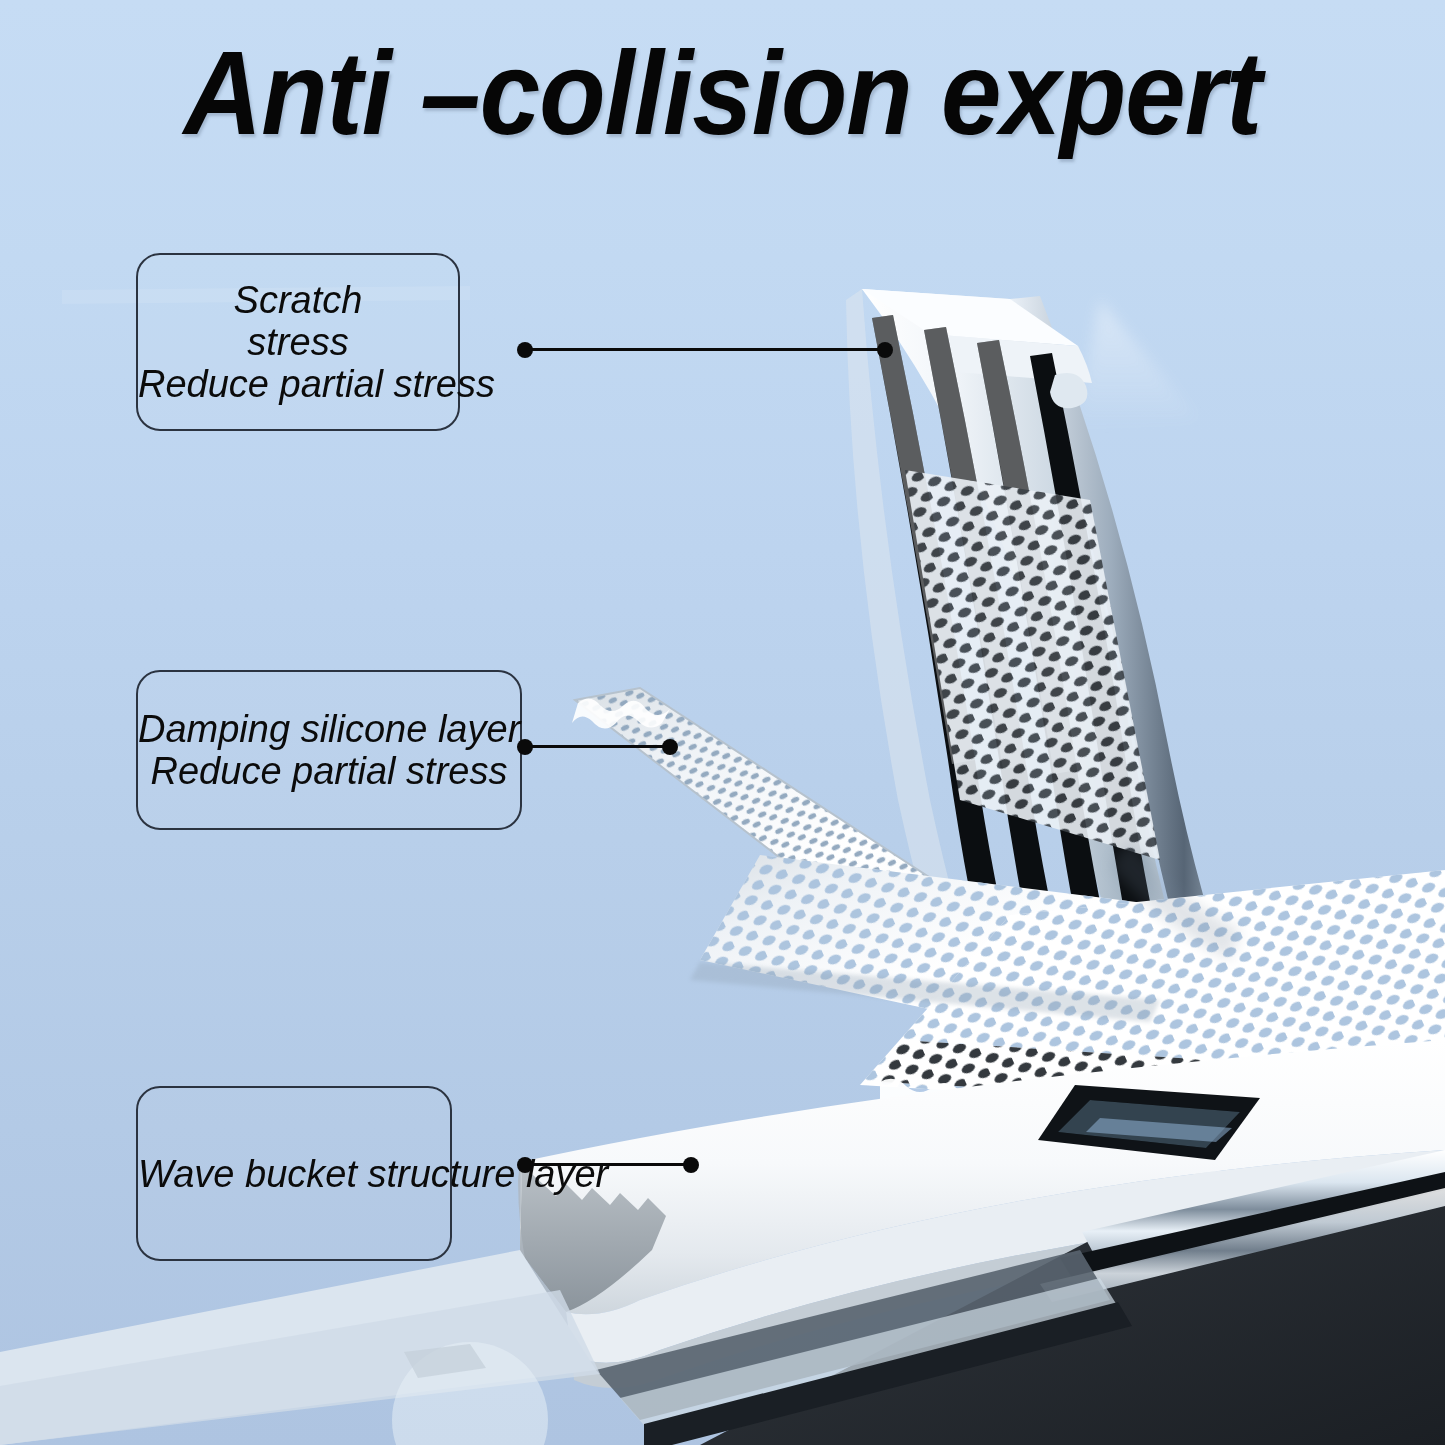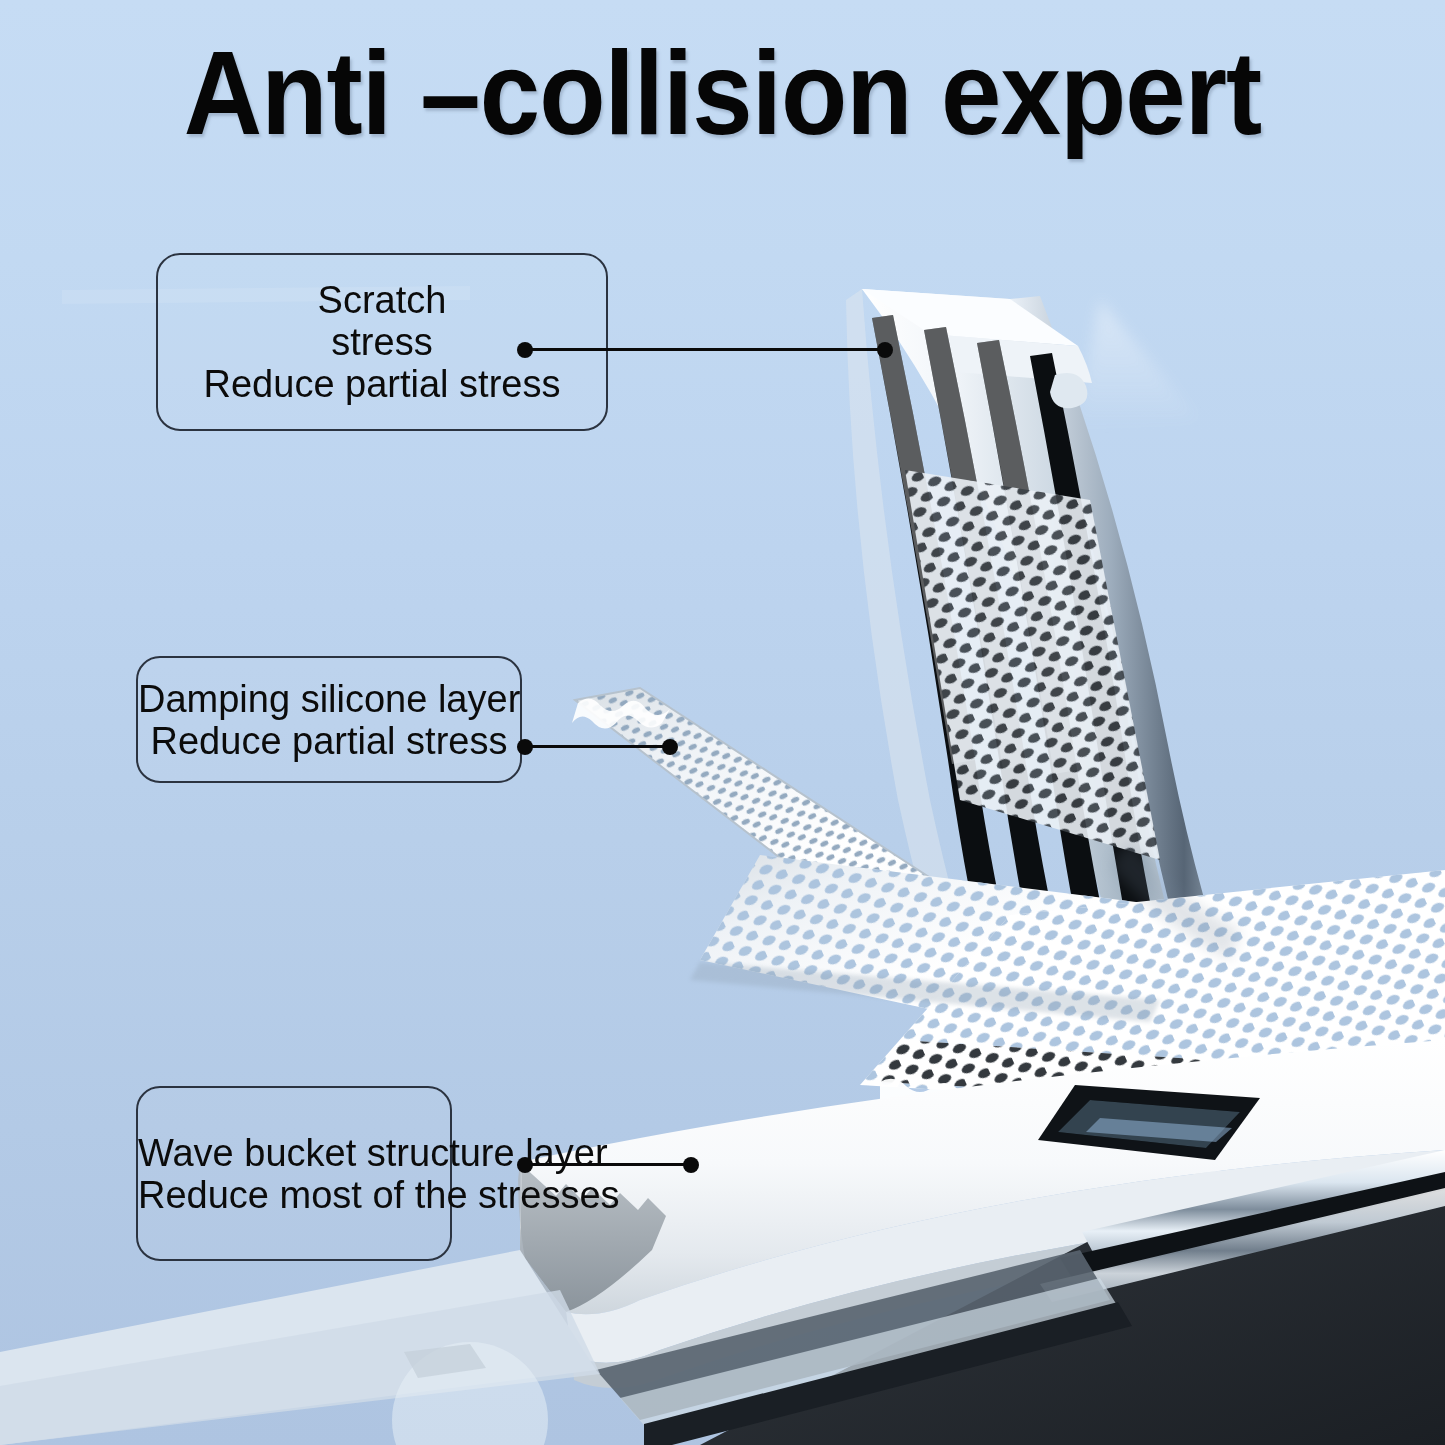--- a/index.html
+++ b/index.html
@@ -2,20 +2,21 @@
 <html><head>
 <meta charset="utf-8">
 <style>
   html,body{margin:0;padding:0;background:#ffffff;}
   #stage{
     position:relative;
     width:1445px;height:1445px;
     overflow:hidden;
     font-family:"Liberation Sans","DejaVu Sans",sans-serif;
     background:linear-gradient(180deg,#c6dcf4 0%,#c2d9f2 18%,#bdd4ef 38%,#b8cfea 58%,#b3cae6 78%,#aec4e1 100%);
+    font-style:italic;
   }
 
   
   #title{
     position:absolute;
     left:0;top:34px;width:1445px;
     text-align:center;
     font-size:118px;
     line-height:1.0;
     font-weight:700;
@@ -40,22 +41,22 @@
     overflow:visible;
   }
   .callout .ctext{
     font-size:38px;
     line-height:42px;
     color:#0b0b0b;
     text-align:center;
     white-space:nowrap;
     width:100%;
   }
-  #callout-1{left:136px;top:253px;width:452px;height:178px;margin-left:20px;}
-  #callout-2{left:136px;top:656px;width:386px;height:127px;}
+  #callout-1{left:136px;top:253px;width:324px;height:178px;}
+  #callout-2{left:136px;top:670px;width:386px;height:160px;}
   #callout-3{left:136px;top:1086px;width:316px;height:175px;}
 
   
   .leader{position:absolute;height:3px;background:#0a0a0a;}
   .leader::before,.leader::after{
     content:"";position:absolute;top:50%;
     width:16px;height:16px;border-radius:50%;
     background:#0a0a0a;transform:translateY(-50%);
   }
   .leader::before{left:-7px;}
@@ -291,17 +292,17 @@
     <div class="ctext"><span>Scratch</span><br><span>stress</span><br><span>Reduce partial stress</span></div>
   </div>
   <div class="leader" id="leader-1"></div>
 
   <div class="callout" id="callout-2">
     <div class="ctext"><span>Damping silicone layer</span><br><span>Reduce partial stress</span></div>
   </div>
   <div class="leader" id="leader-2"></div>
 
   <div class="callout" id="callout-3">
-    <div class="ctext"><span>Wave bucket structure layer</span><br><span>Reduce most of the stresses</span></div>
+    <div class="ctext"><span>Wave bucket structure layer</span><br></div>
   </div>
   <div class="leader" id="leader-3"></div>
 
 </div>
 
 </body></html>

